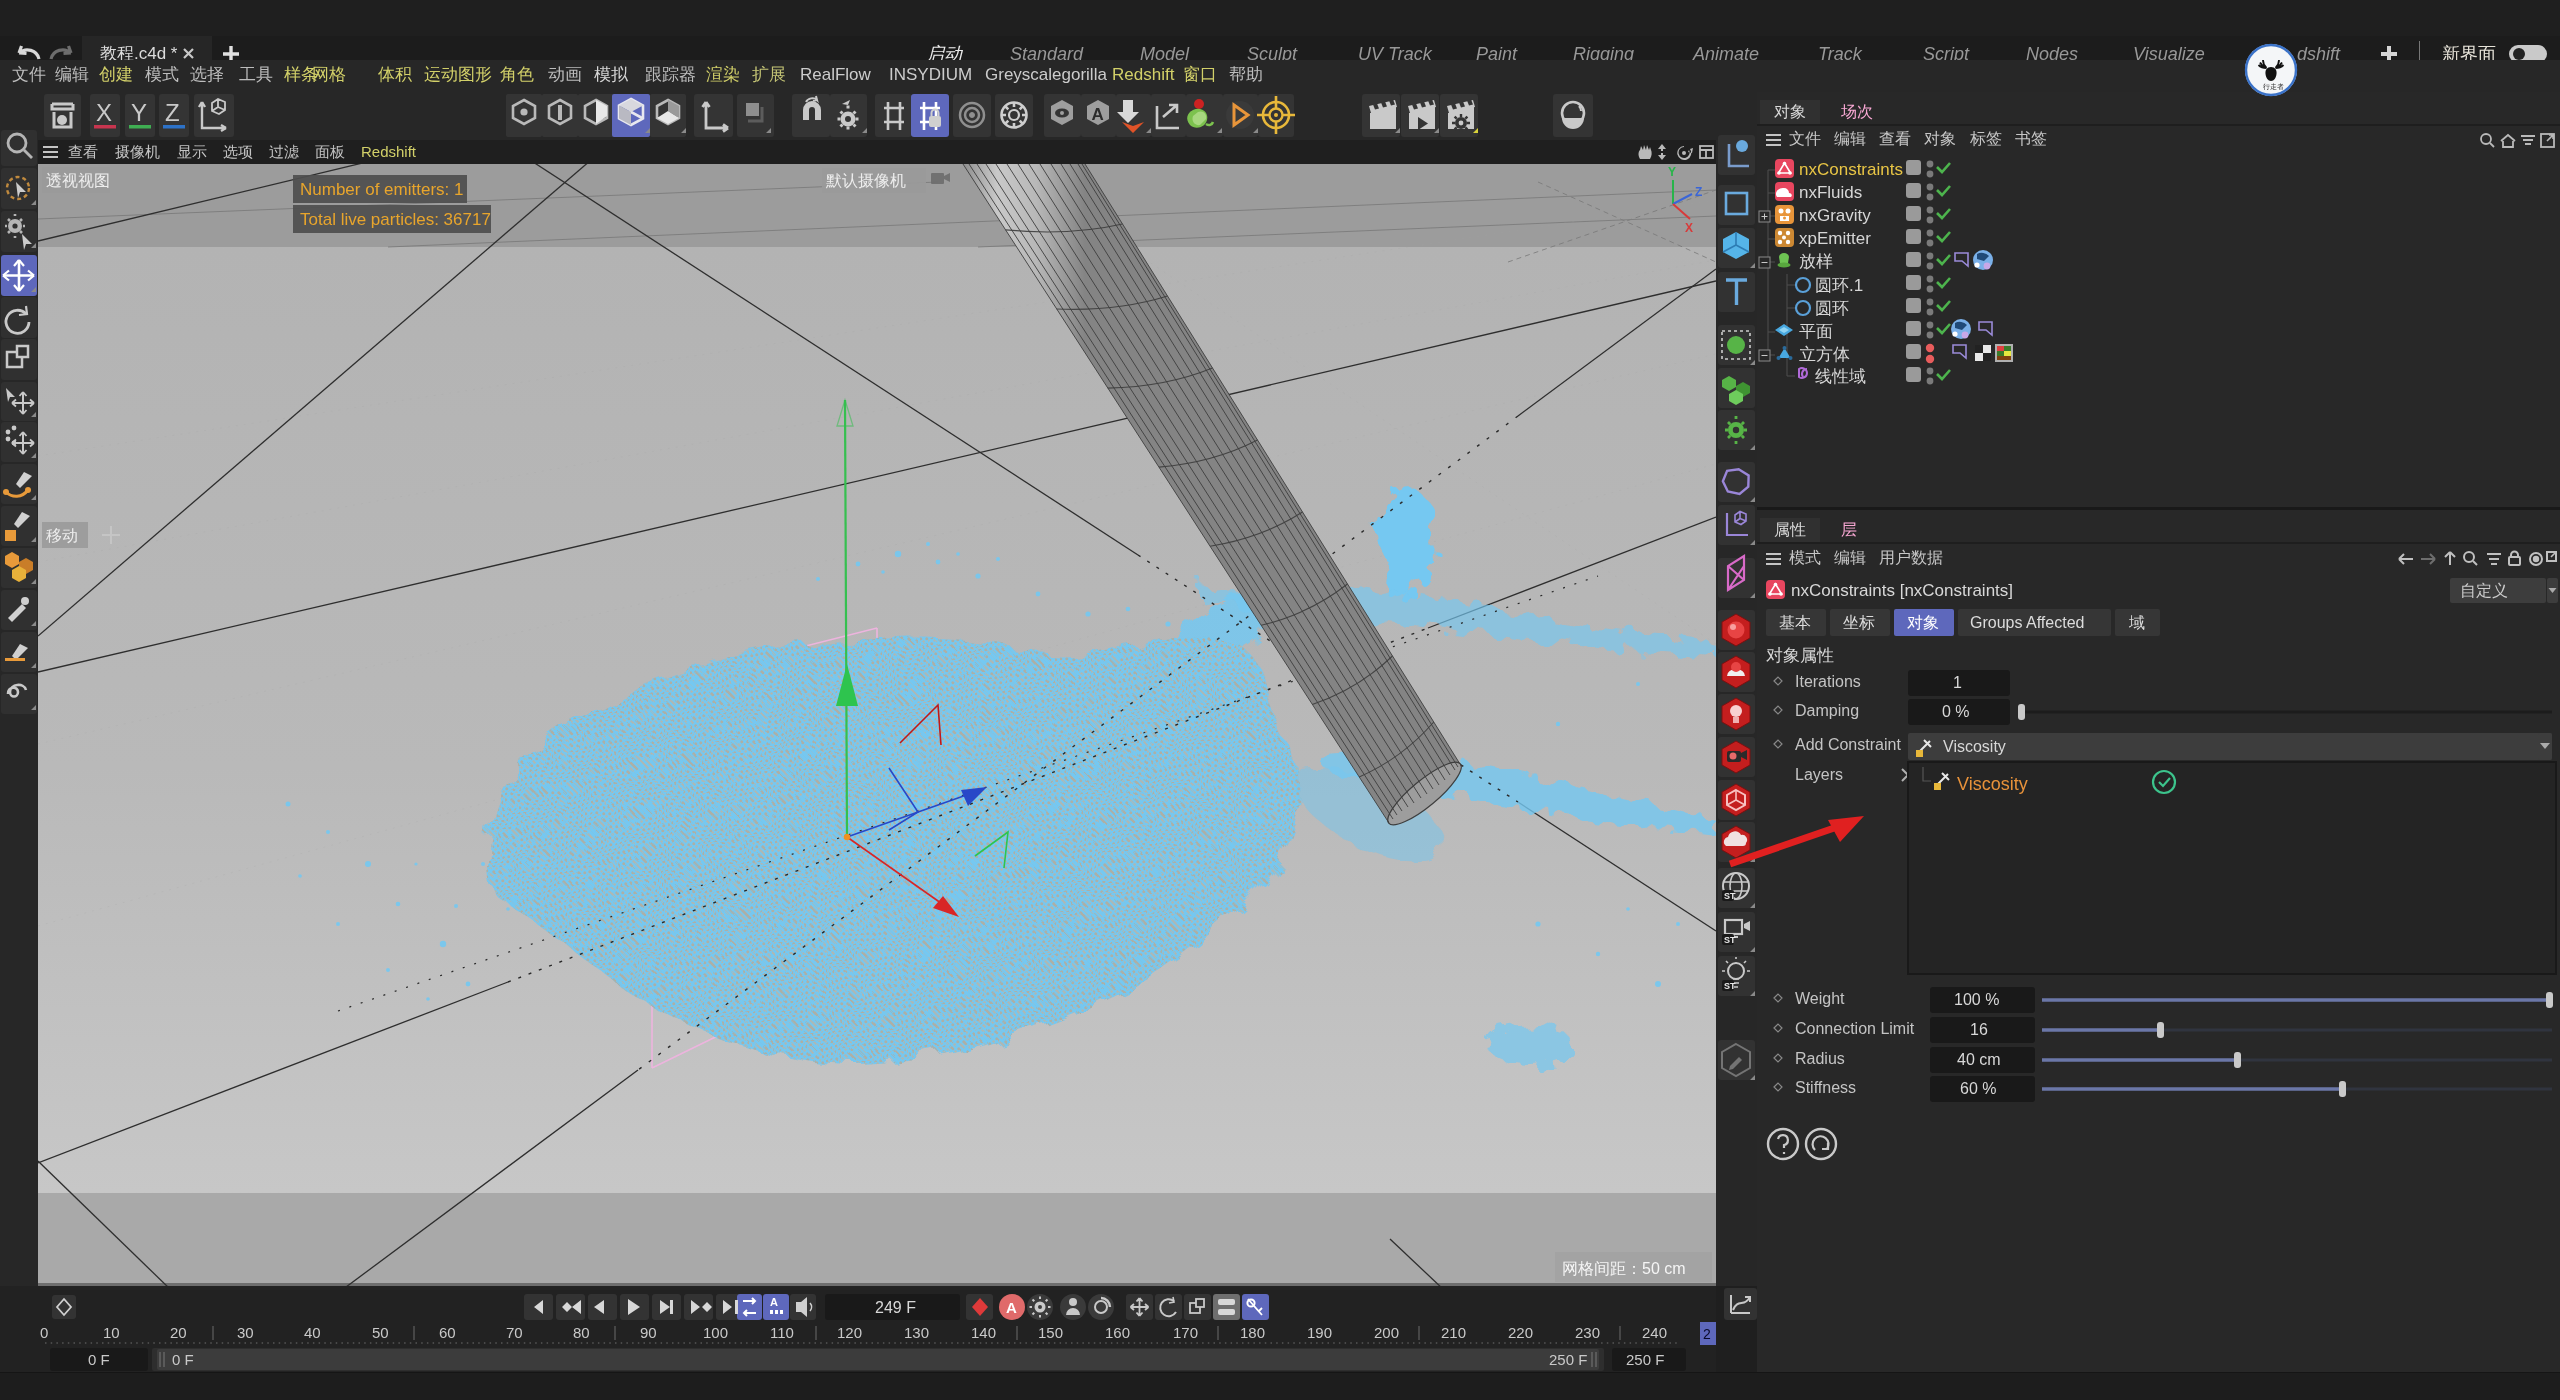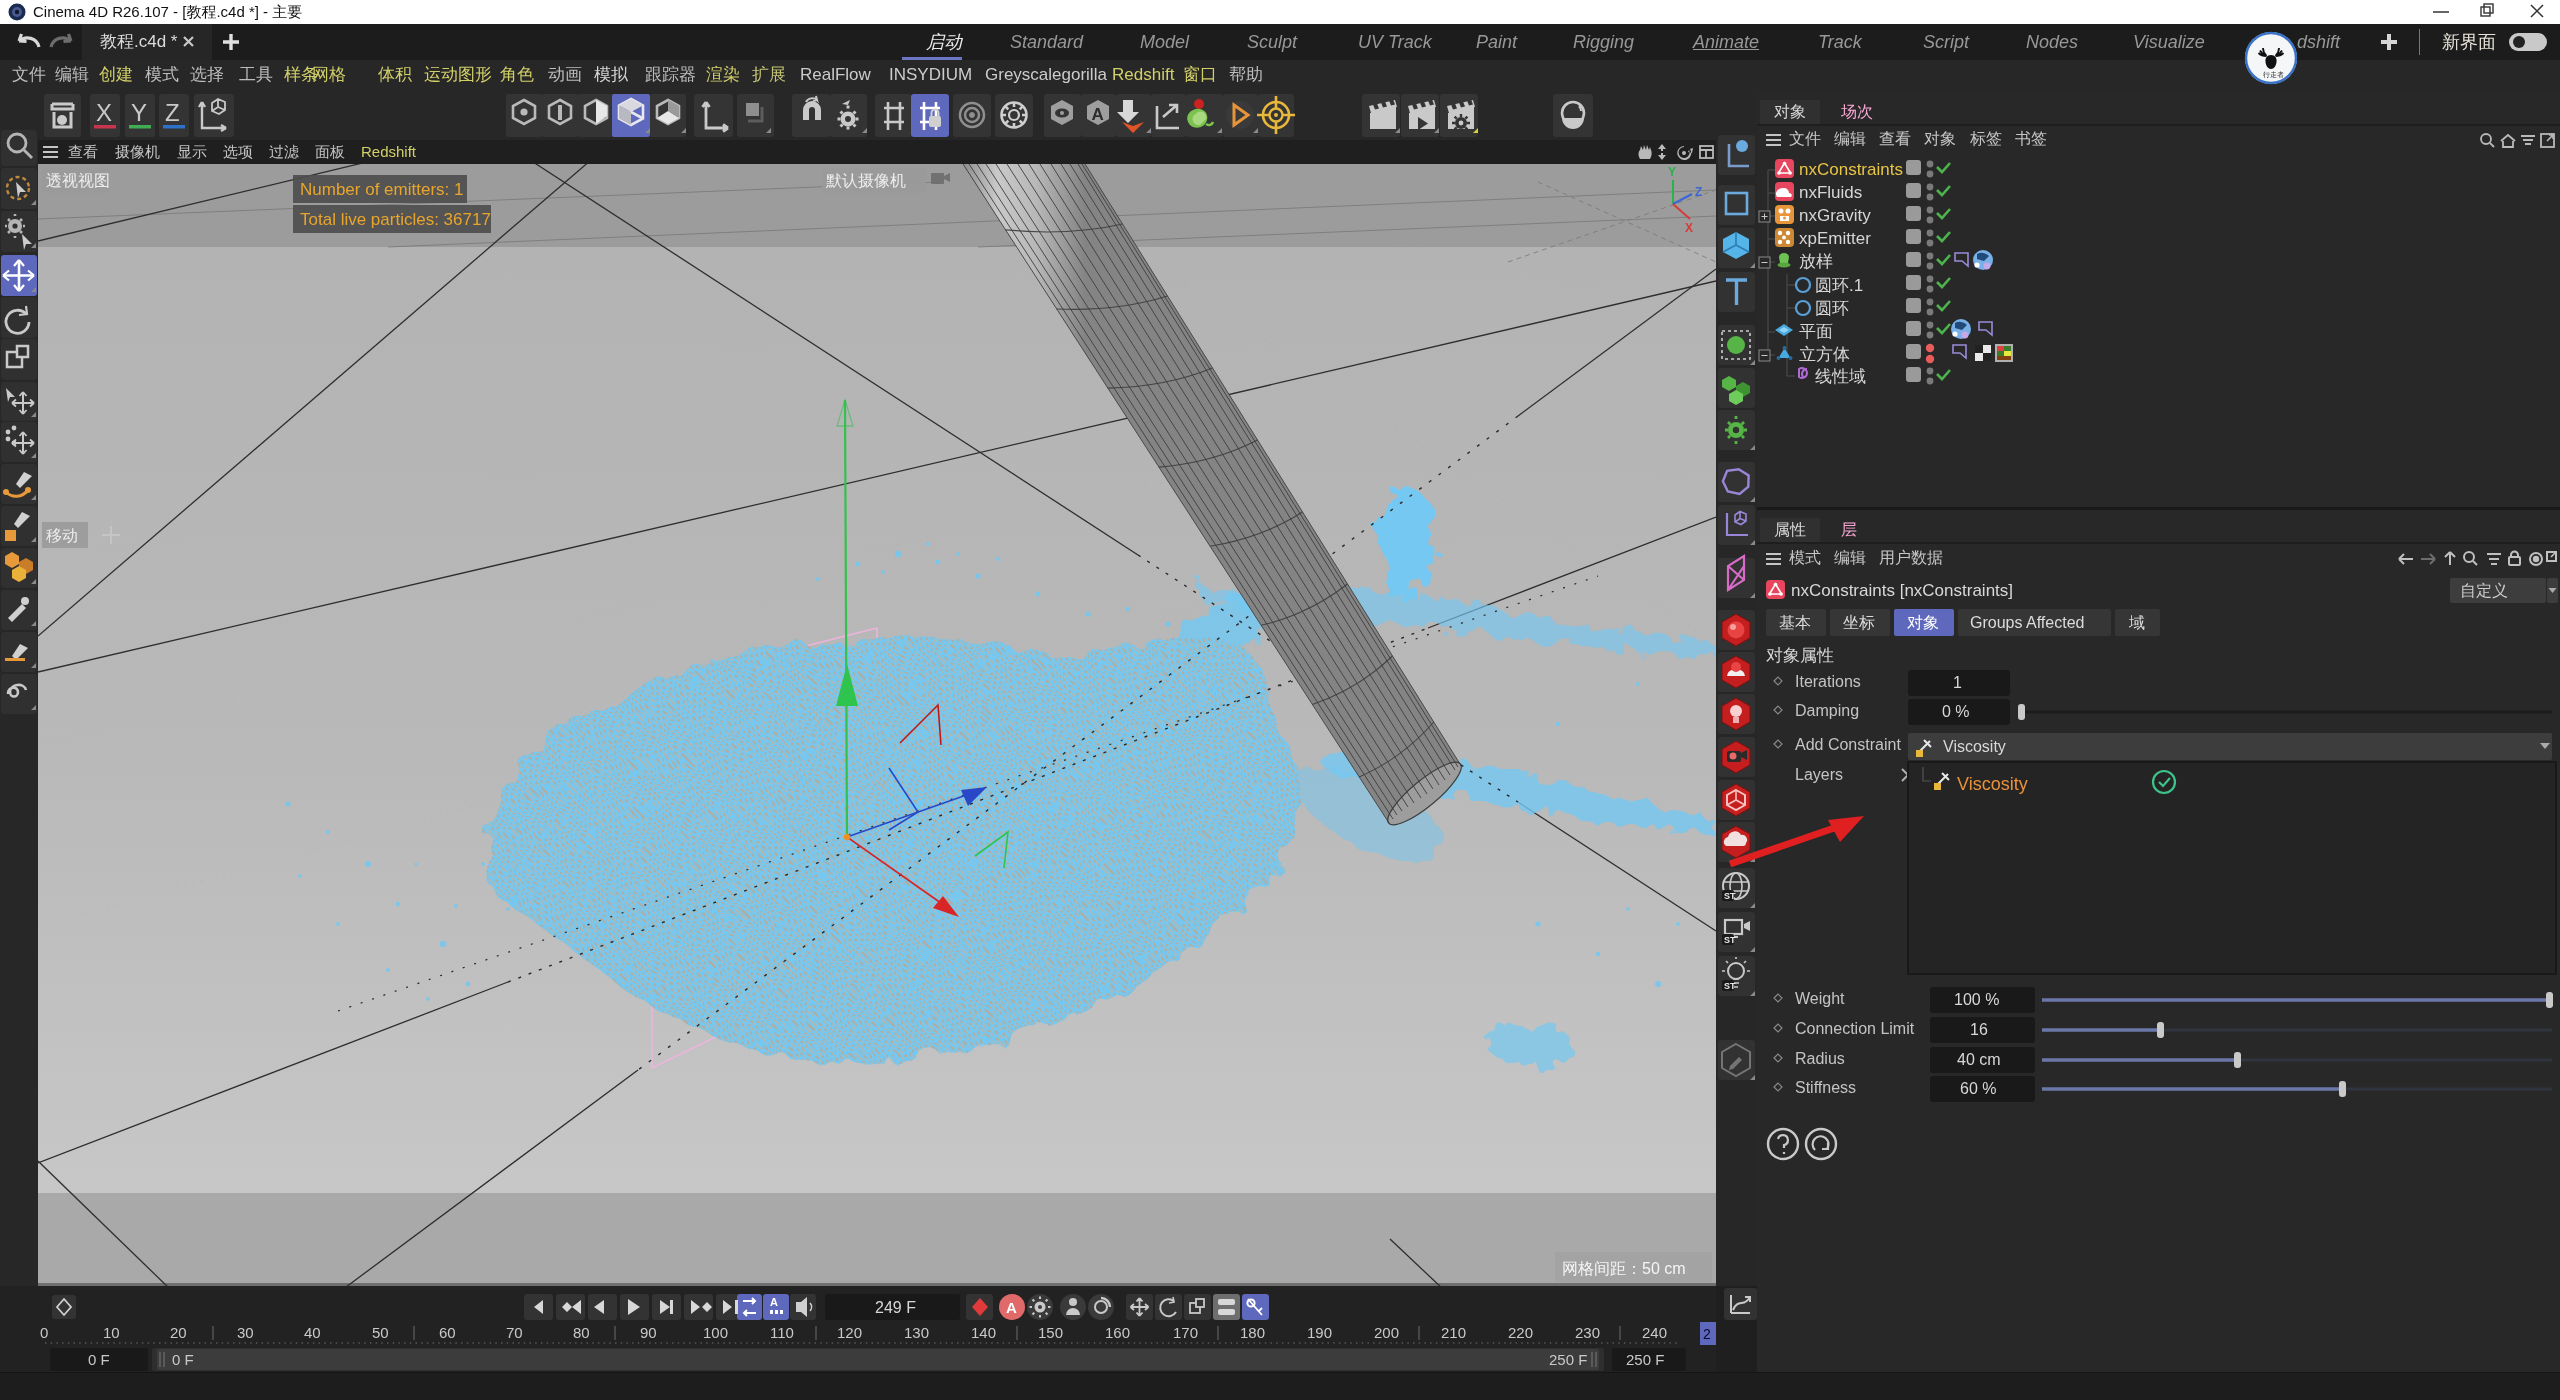--- a/index.html
+++ b/index.html
@@ -4,21 +4,21 @@
 <style>
 *{margin:0;padding:0;box-sizing:border-box;}
 html,body{width:2560px;height:1400px;overflow:hidden;background:#1f1f1f;
   font-family:"Liberation Sans",sans-serif;-webkit-font-smoothing:antialiased;}
 .abs{position:absolute;}
 #stage{position:absolute;left:0;top:0;width:2560px;height:1400px;}
 
 #titlebar{left:0;top:0;width:2560px;height:24px;background:#ffffff;color:#000;font-size:15px;}
 #titlebar .ttl{position:absolute;left:33px;top:3px;color:#111;}
 
-#tabbar{left:0;top:24px;width:2560px;height:36px;background:#1c1c1c;}
+#tabbar{left:0;top:36px;width:2560px;height:36px;background:#1c1c1c;}
 .tab{position:absolute;left:82px;top:0;width:130px;height:36px;background:#262626;color:#dcdcdc;font-size:17px;line-height:36px;padding-left:18px;}
 .layoutmenu{position:absolute;top:0;height:36px;line-height:36px;font-size:18px;color:#989898;font-style:italic;}
 
 #menubar{left:0;top:60px;width:2560px;height:32px;background:#272727;}
 .mi{position:absolute;top:0;height:32px;line-height:30px;font-size:17px;color:#bdbdbd;}
 .mi.y{color:#d2d069;}
 
 #toolbar{left:0;top:92px;width:2560px;height:48px;background:#272727;}
 
 #leftbar{left:0;top:128px;width:38px;height:1158px;background:#272727;}
@@ -35,34 +35,20 @@
 .ptab.off{background:transparent;color:#f9a8d4;}
 .pmenu{position:absolute;top:36px;height:24px;line-height:22px;font-size:16px;color:#c6c6c6;}
 
 #timeline{left:0;top:1286px;width:1716px;height:86px;background:#222222;}
 #statusbar{left:0;top:1372px;width:2560px;height:28px;background:#1d1d1d;border-top:1px solid #151515;}
 svg{display:block;}
 </style>
 </head>
 <body>
 <div id="stage">
-  <div class="abs" id="titlebar">
-    <svg class="abs" style="left:8px;top:3px" width="20" height="18" viewBox="0 0 20 18">
-      <circle cx="9" cy="9" r="8.5" fill="#1a2a50"></circle>
-        <circle cx="9" cy="9" r="5" fill="#4a5a8a"></circle>
-        <circle cx="9" cy="9" r="2.2" fill="#101830"></circle>
-    </svg>
-    <span class="ttl">Cinema 4D R26.107 - [教程.c4d *] - 主要</span>
-    <svg class="abs" style="left:2420px;top:0" width="140" height="24" viewBox="0 0 140 24">
-      <path d="M13 12 h16" stroke="#333" stroke-width="1.5"></path>
-      <rect x="61" y="7" width="9" height="9" fill="none" stroke="#333" stroke-width="1.4"></rect>
-      <rect x="64" y="4" width="9" height="9" fill="none" stroke="#333" stroke-width="1.4"></rect>
-      <path d="M111 5 l12 12 M123 5 l-12 12" stroke="#333" stroke-width="1.5"></path>
-    </svg>
-  </div>
   <div class="abs" id="tabbar">
     <svg class="abs" style="left:10px;top:6px" width="70" height="26" viewBox="0 0 70 26">
       <path d="M29 17 C27 8,16 5,9 11 M9 11 l2.5-7 M9 11 l7.5 0.5" stroke="#d8d8d8" stroke-width="3.2" fill="none"></path>
       <path d="M41 17 C43 8,54 5,61 11 M61 11 l-2.5-7 M61 11 l-7.5 0.5" stroke="#6d6d6d" stroke-width="3.2" fill="none"></path>
     </svg>
     <div class="tab">教程.c4d *<svg class="abs" style="left:100px;top:11px" width="14" height="14" viewBox="0 0 14 14">
           <path d="M2 2 l9 9 M11 2 l-9 9" stroke="#c8c8c8" stroke-width="2.2"></path>
         </svg></div>
     <svg class="abs" style="left:222px;top:9px" width="20" height="20" viewBox="0 0 20 20">
         <path d="M9 1 v16 M1 9 h16" stroke="#e0e0e0" stroke-width="3.4"></path>

